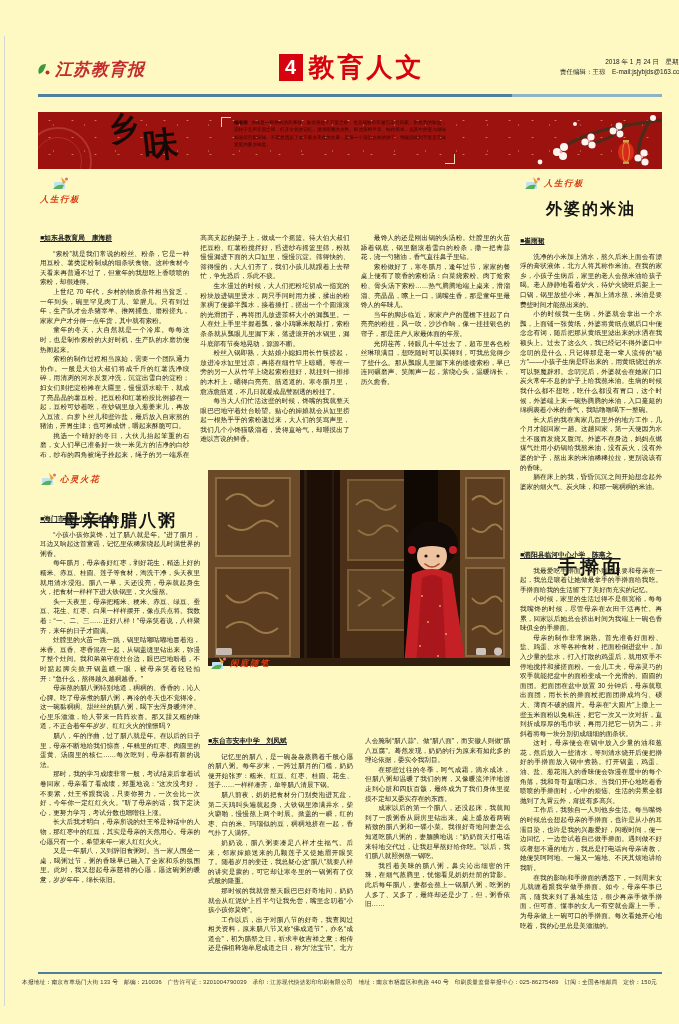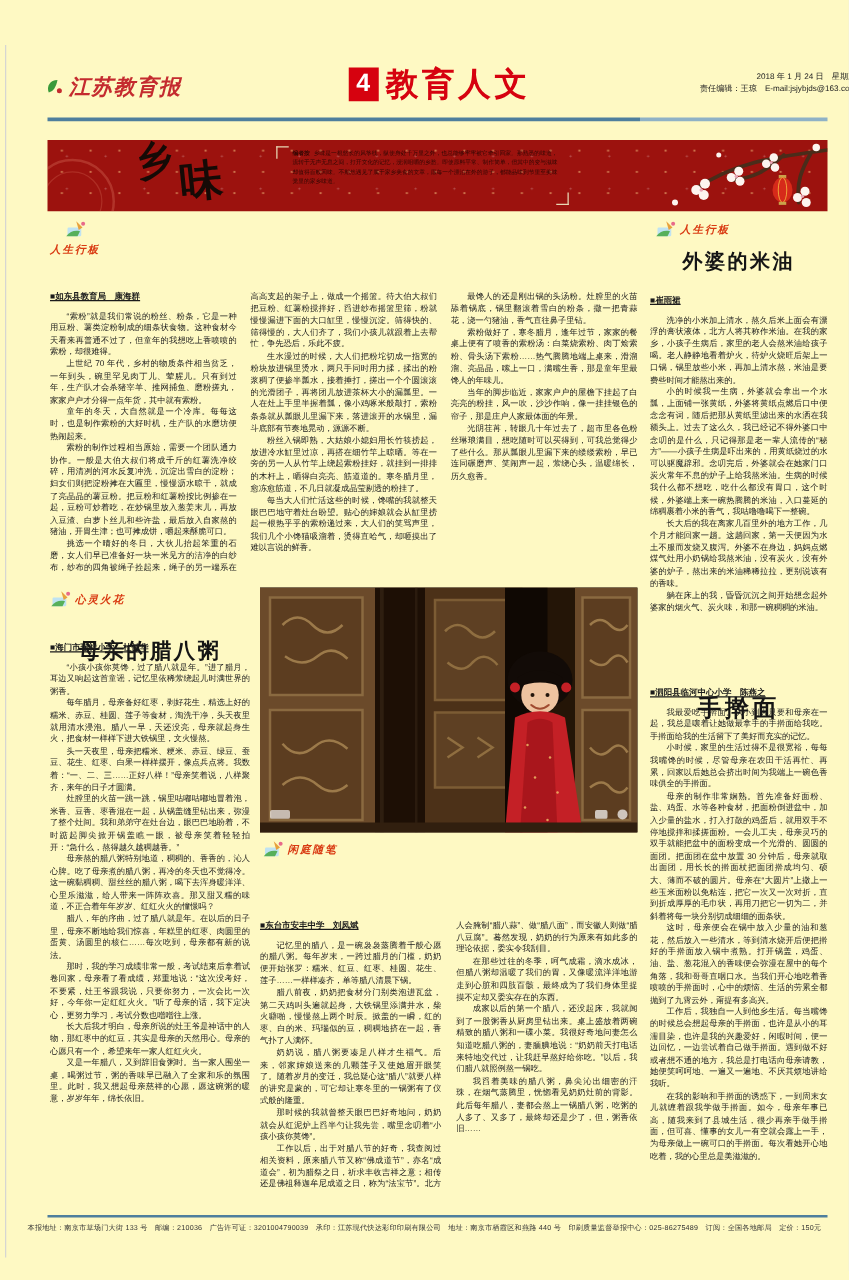--- a/index.html
+++ b/index.html
@@ -249,21 +249,21 @@
       <g opacity=".65" fill="#fff">
         <rect x="8" y="178" width="16" height="7" rx="1.5"></rect>
       </g>
       <g opacity=".7" fill="#fff">
         <rect x="268" y="178" width="10" height="7" rx="1.5"></rect>
         <circle cx="290" cy="181.5" r="4"></circle>
       </g>
     </svg>
   </div>
 
-  <div class="section-label" style="left:210px;top:672px;">
+  <div class="section-label" style="left:210px;top:656px;">
     <svg width="17" height="15" viewBox="0 0 17 15">
       <rect x="2" y="6" width="11" height="7" rx="1" fill="#bfe3f2"></rect>
       <path d="M1 13 C4 9 8 8 12 9 L10 13 Z" fill="#57b05a"></path>
       <path d="M9 1 L14 6 L11 8 Z" fill="#e8a13c"></path>
       <circle cx="14.5" cy="3" r="1.6" fill="#e86a8a"></circle>
     </svg>
     <span class="txt">闲庭随笔</span>
   </div>
 
   <div class="body b-xiang">

